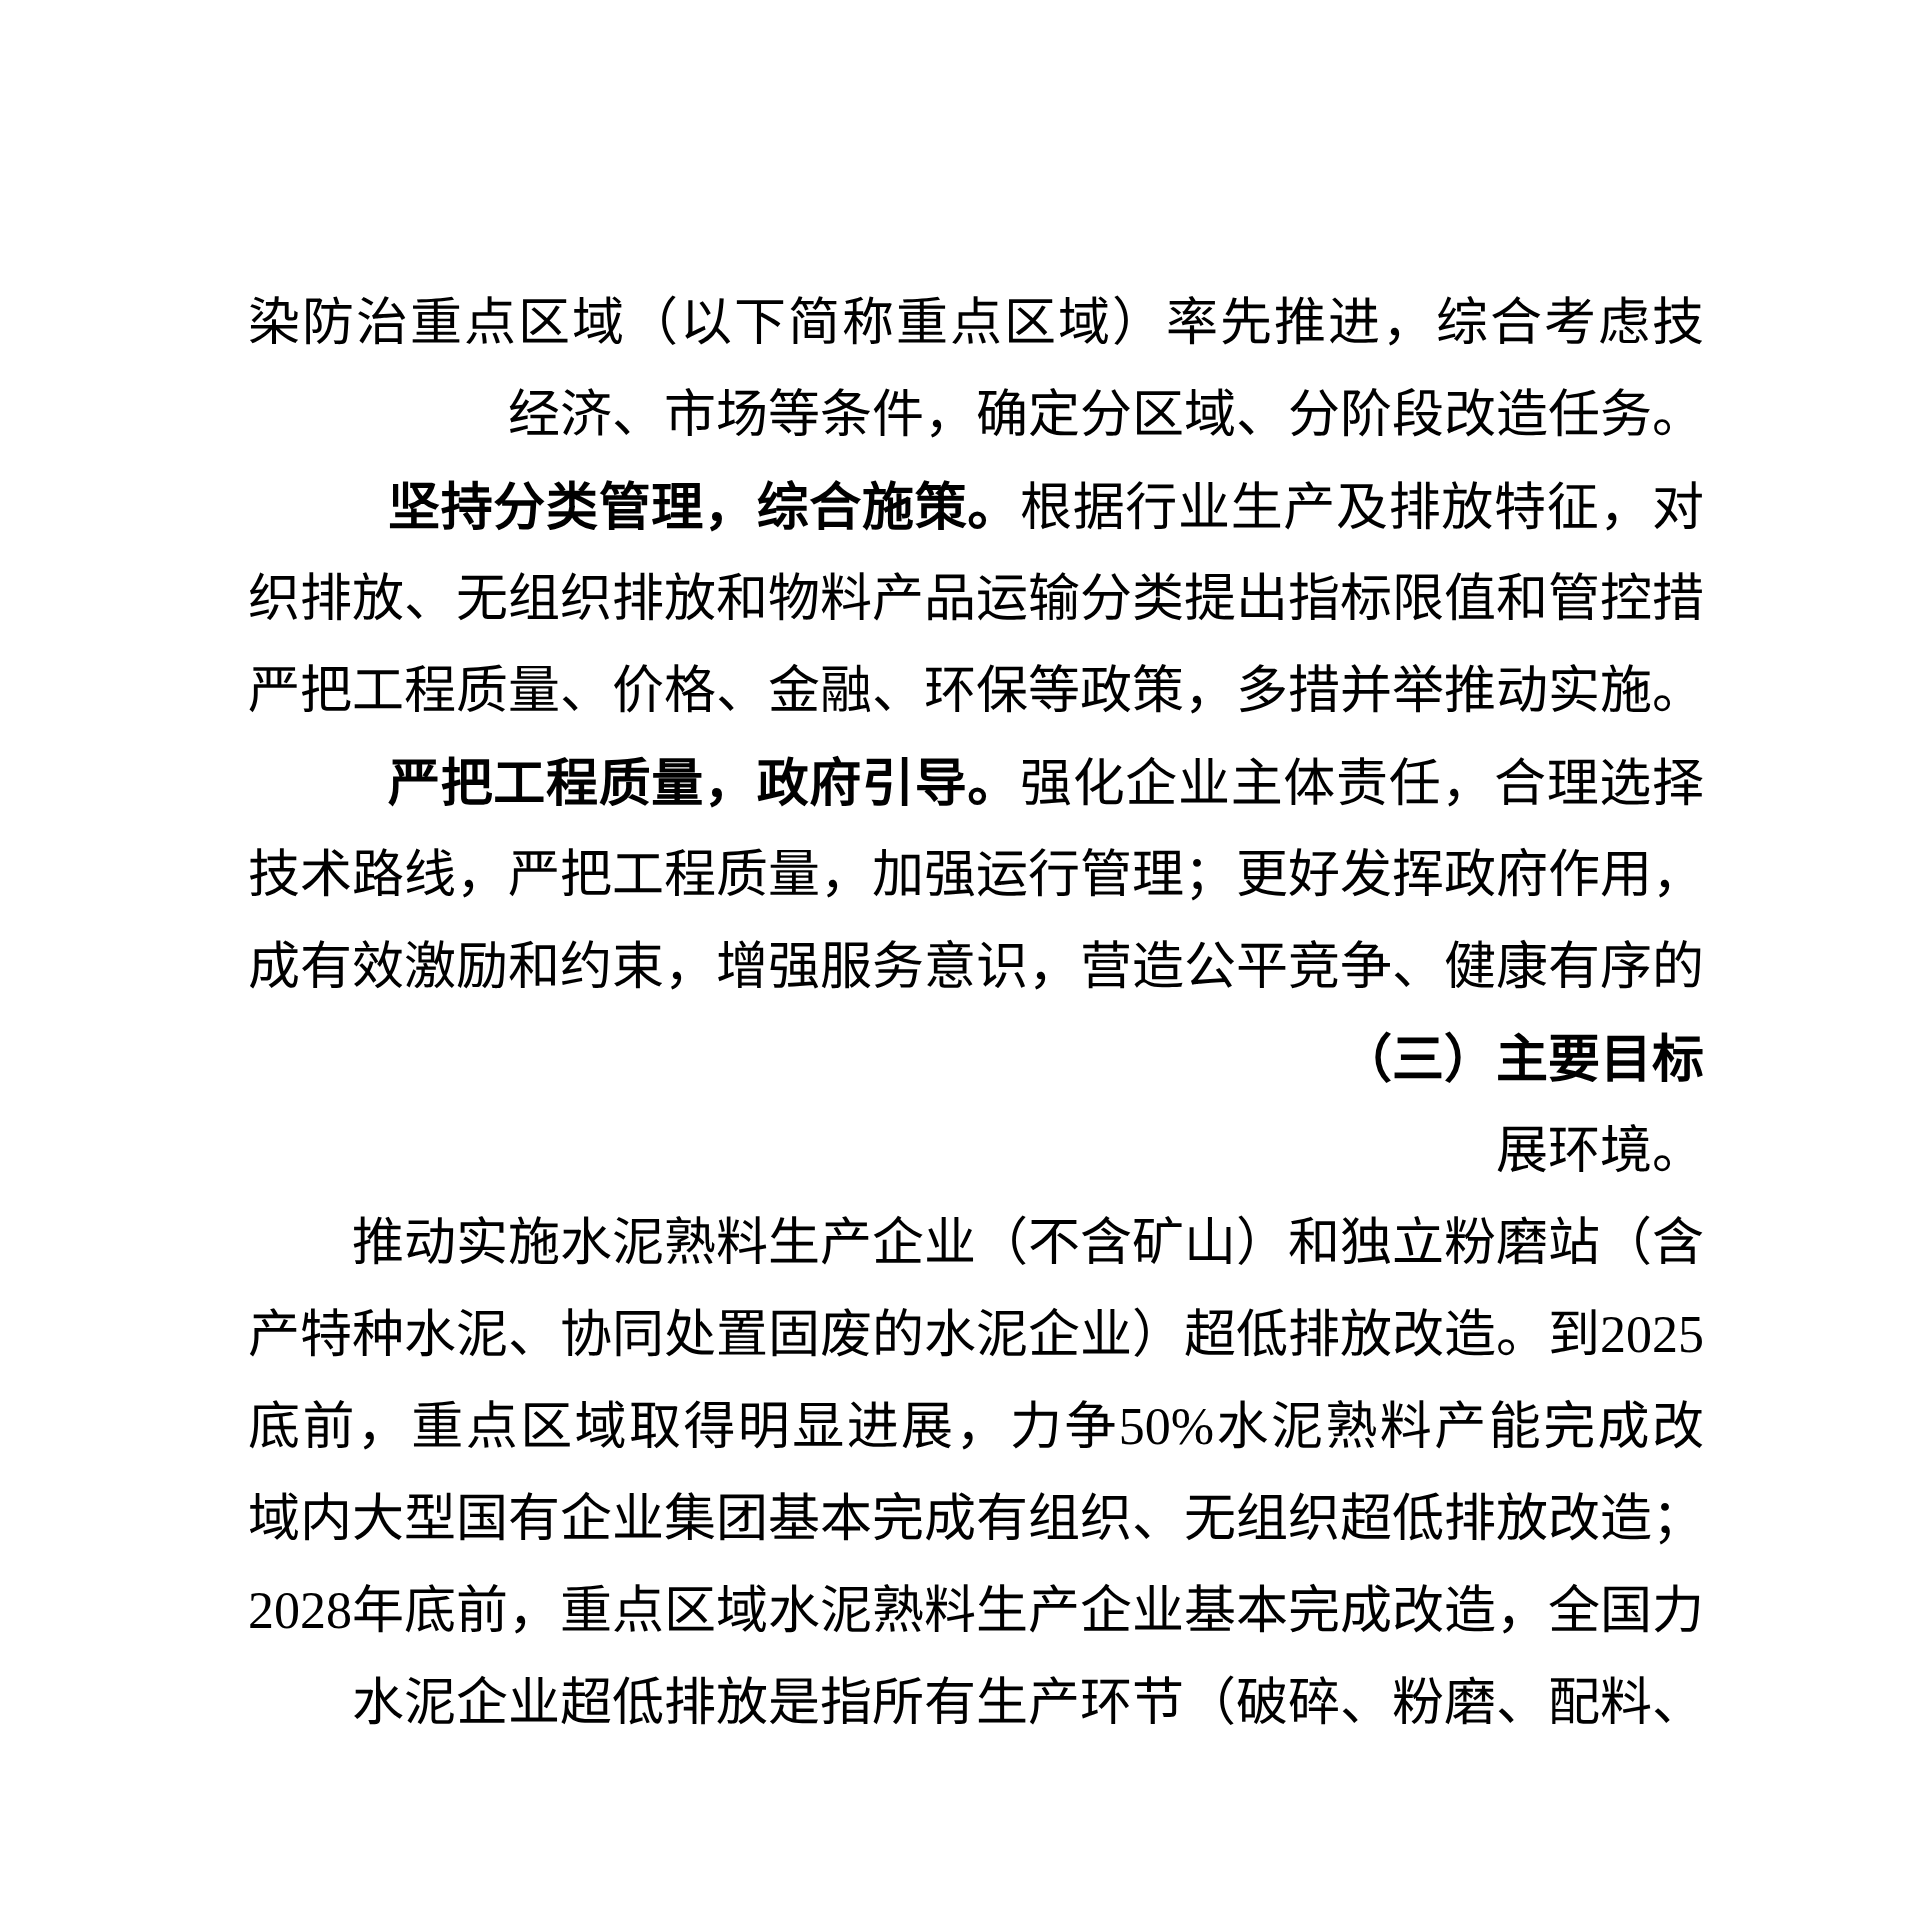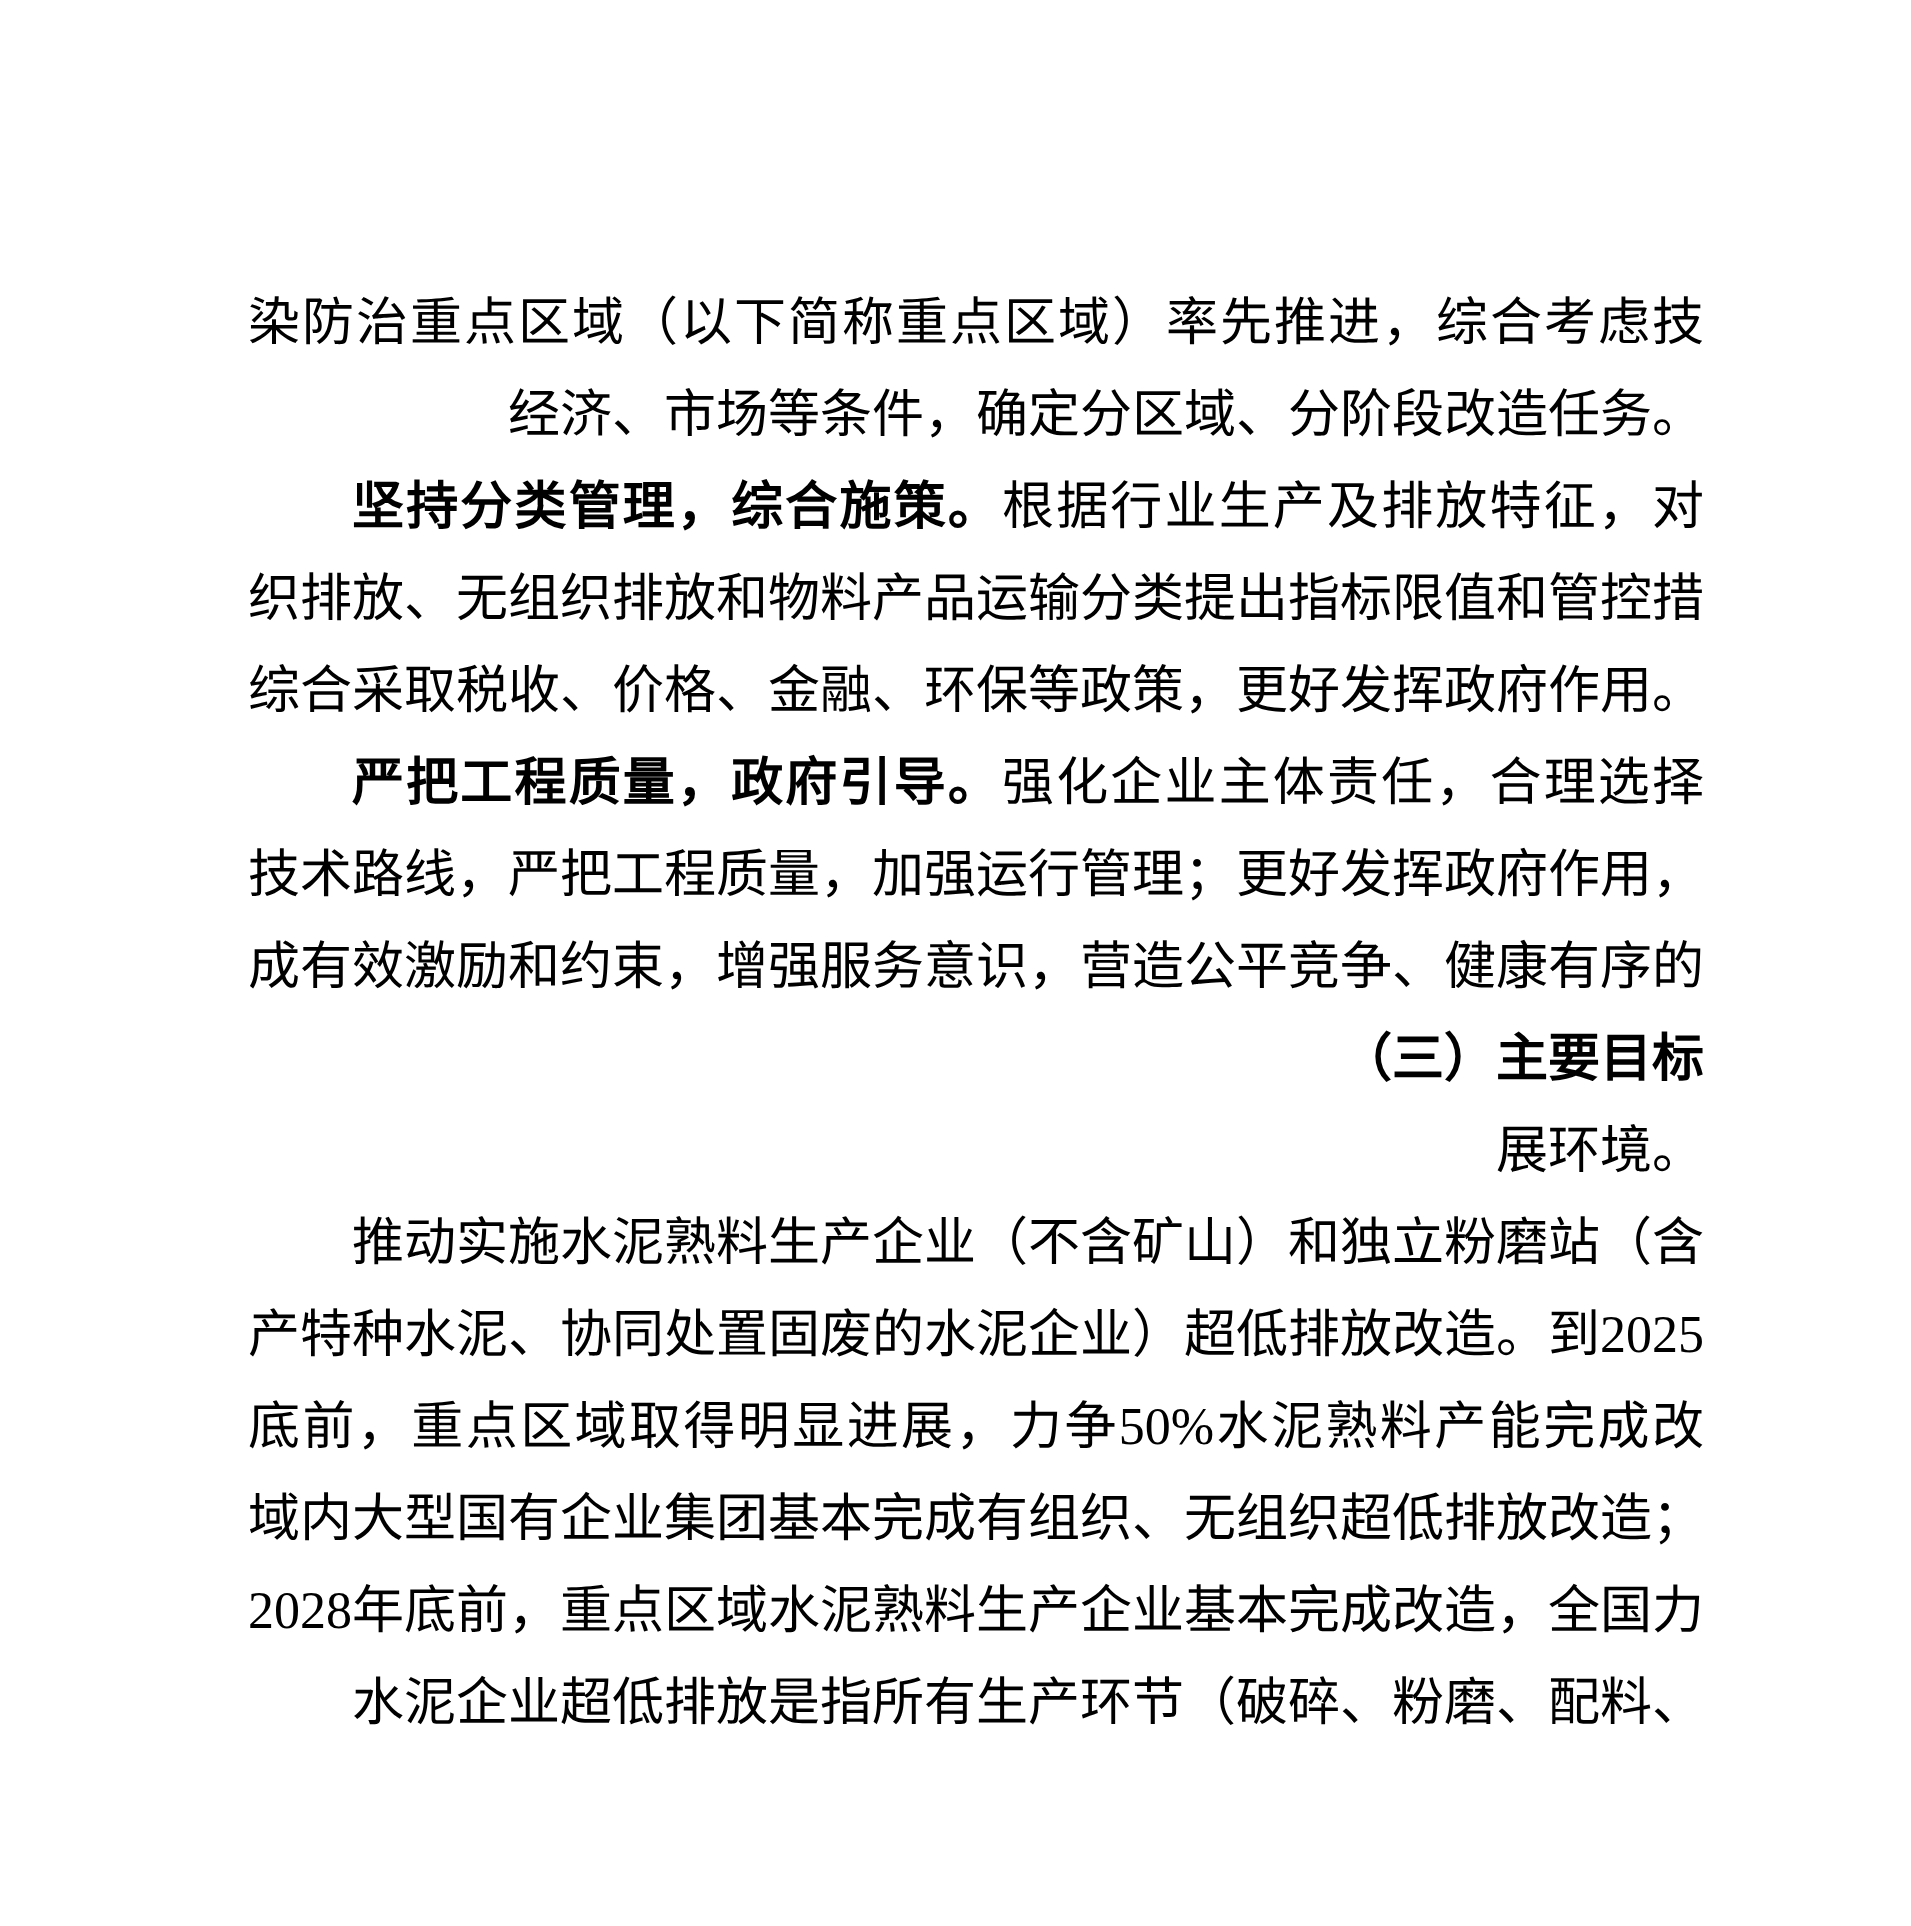--- a/index.html
+++ b/index.html
@@ -38,36 +38,37 @@
   }
   
   .ind {
     padding-left: 104px;
   }
   .j.ind {
     
     width: 1352px;
   }
   .b {
-    font-family: Liberation Mono, monospace;
+    font-family: Liberation Sans, sans-serif;
     font-weight: 700;
+    margin-left: 36px;
   }
 </style>
 </head>
 <body>
 
 <div class="page">
   <div class="content">
 
     <div class="line j"><span class="t">染防治重点区域（以下简称重点区域）率先推进，综合考虑技术、</span></div>
     <div class="line"><span class="t">经济、市场等条件，确定分区域、分阶段改造任务。</span></div>
 
     <div class="line j ind"><span class="b">坚持分类管理，综合施策。</span><span class="t">根据行业生产及排放特征，对有组</span></div>
     <div class="line j"><span class="t">织排放、无组织排放和物料产品运输分类提出指标限值和管控措施；</span></div>
-    <div class="line"><span class="t">综合采取税收、价格、金融、环保等政策，更好发挥政府作用。</span></div>
+    <div class="line"><span class="t">严把工程质量、价格、金融、环保等政策，多措并举推动实施。</span></div>
 
     <div class="line j ind"><span class="b">严把工程质量，政府引导。</span><span class="t">强化企业主体责任，合理选择改造</span></div>
     <div class="line j"><span class="t">技术路线，严把工程质量，加强运行管理；更好发挥政府作用，形</span></div>
     <div class="line j"><span class="t">成有效激励和约束，增强服务意识，营造公平竞争、健康有序的发</span></div>
     <div class="line ind"><span class="b">（三）主要目标</span></div>
 
     <div class="line"><span class="t">展环境。</span></div>
 
     <div class="line j ind"><span class="t">推动实施水泥熟料生产企业（不含矿山）和独立粉磨站（含生</span></div>
     <div class="line j"><span class="t">产特种水泥、协同处置固废的水泥企业）超低排放改造。到2025年</span></div>

